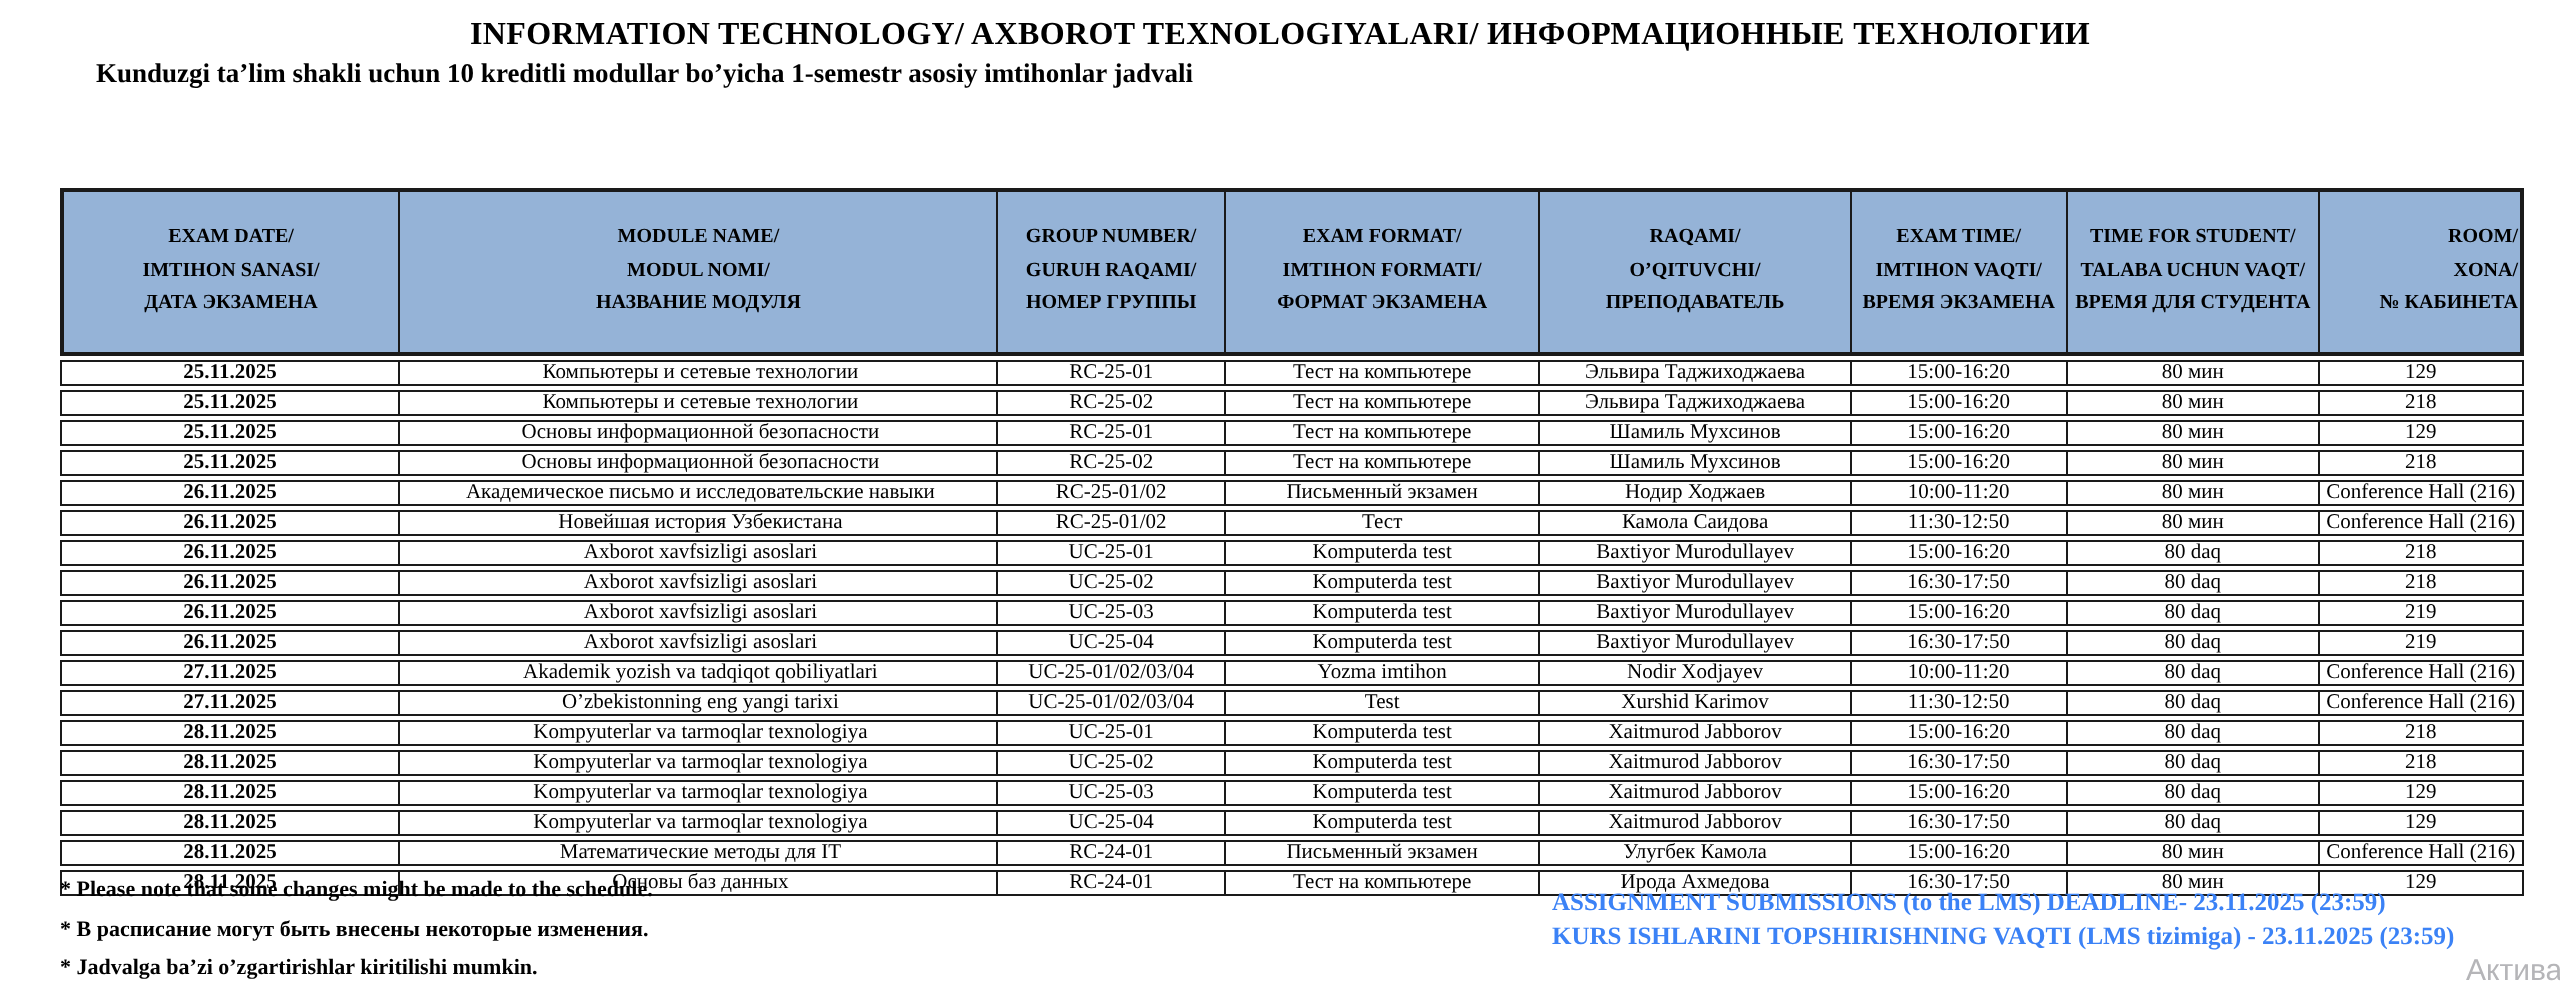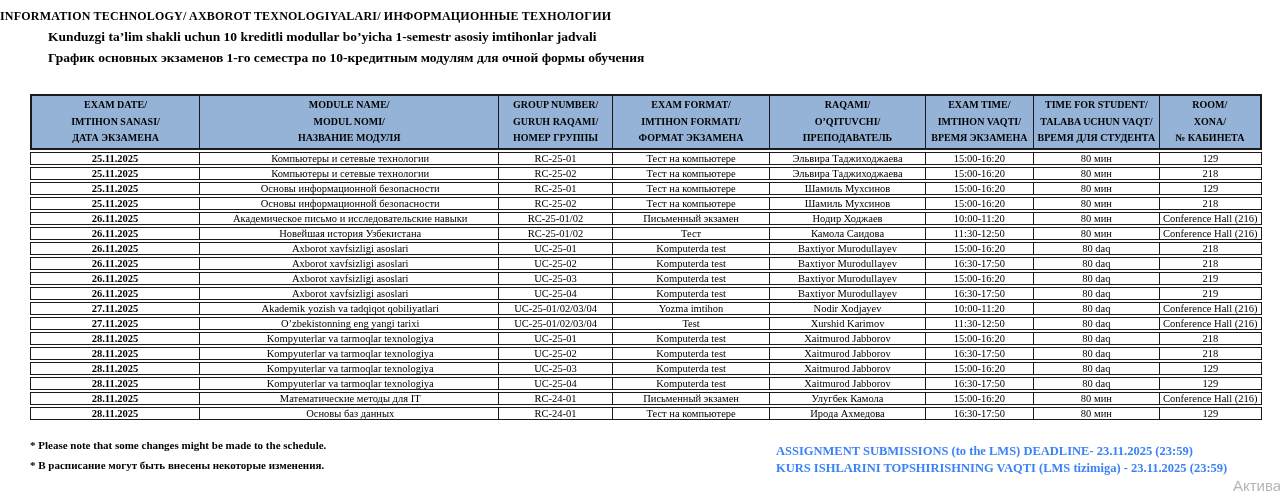--- a/index.html
+++ b/index.html
@@ -7,22 +7,23 @@
   body {
     width: 1280px; height: 501px;
     background: #ffffff;
     font-family: "Liberation Serif", "DejaVu Serif", serif;
     color: #000;
     position: relative;
     overflow: hidden;
   }
   .page-title {
     position: absolute; top: 9px; left: 0; width: 1280px;
-    font-weight: bold;
-    font-size: 12px;
+    text-align: center;
+    font-weight: bold;
+    font-size: 16px;
     letter-spacing: 0.2px;
   }
   .subtitles {
     position: absolute; top: 27px; left: 48px;
     font-weight: bold;
     font-size: 13.5px;
     line-height: 20.5px;
     white-space: nowrap;
   }
   table.schedule {
@@ -33,31 +34,31 @@
     table-layout: fixed;
   }
   .schedule th, .schedule td {
     border-top: 1px solid #1a1a1a;
     border-bottom: 1px solid #1a1a1a;
     border-right: 1px solid #1a1a1a;
   }
   .schedule th:first-child, .schedule td:first-child { border-left: 1px solid #1a1a1a; }
   .schedule thead th {
     background: #95B3D7;
-    height: 56px;
+    height: 84px;
     vertical-align: middle;
     text-align: center;
     font-weight: bold;
     font-size: 10px;
     line-height: 1.65;
     border-top-width: 2px;
     border-bottom-width: 2px;
   }
   .schedule thead th:first-child { border-left-width: 2px; }
-  .schedule thead th:last-child  { border-right-width: 2px; }
+  .schedule thead th:last-child  { border-right-width: 2px; text-align: right; }
   .schedule tbody td {
     height: 10.5px;
     font-size: 10.5px;
     line-height: 1.05;
     text-align: center;
     vertical-align: middle;
     padding: 0 3px;
     white-space: nowrap;
   }
   .schedule tbody td.c-date { font-weight: bold; }
@@ -85,21 +86,20 @@
     white-space: nowrap;
   }
 </style>
 </head>
 <body>
 
 <div class="page-title">INFORMATION TECHNOLOGY/ AXBOROT TEXNOLOGIYALARI/ ИНФОРМАЦИОННЫЕ ТЕХНОЛОГИИ</div>
 
 <div class="subtitles">
   <div>Kunduzgi ta’lim shakli uchun 10 kreditli modullar bo’yicha 1-semestr asosiy imtihonlar jadvali</div>
-  <div>График основных экзаменов 1-го семестра по 10-кредитным модулям для очной формы обучения</div>
 </div>
 
 <table class="schedule">
   <colgroup>
     <col style="width:13.8%">
       <col style="width:24.3%">
       <col style="width:9.2%">
       <col style="width:12.8%">
     <col style="width:12.6%">
       <col style="width:8.8%">
@@ -330,20 +330,21 @@
     <td>16:30-17:50</td>
     <td>80 мин</td>
     <td>129</td>
   </tr>
     </tbody>
 </table>
 
 <div class="notes-left">
   <div>* Please note that some changes might be made to the schedule.</div>
   <div>* В расписание могут быть внесены некоторые изменения.</div>
+  <div>* Jadvalga ba’zi o’zgartirishlar kiritilishi mumkin.</div>
 </div>
 
 <div class="notes-right">
   <div>ASSIGNMENT SUBMISSIONS (to the LMS) DEADLINE-  23.11.2025 (23:59)</div>
   <div>KURS ISHLARINI TOPSHIRISHNING VAQTI (LMS tizimiga) -  23.11.2025 (23:59)</div>
 </div>
 
 <div class="watermark">Активац</div>
 
 </body></html>

